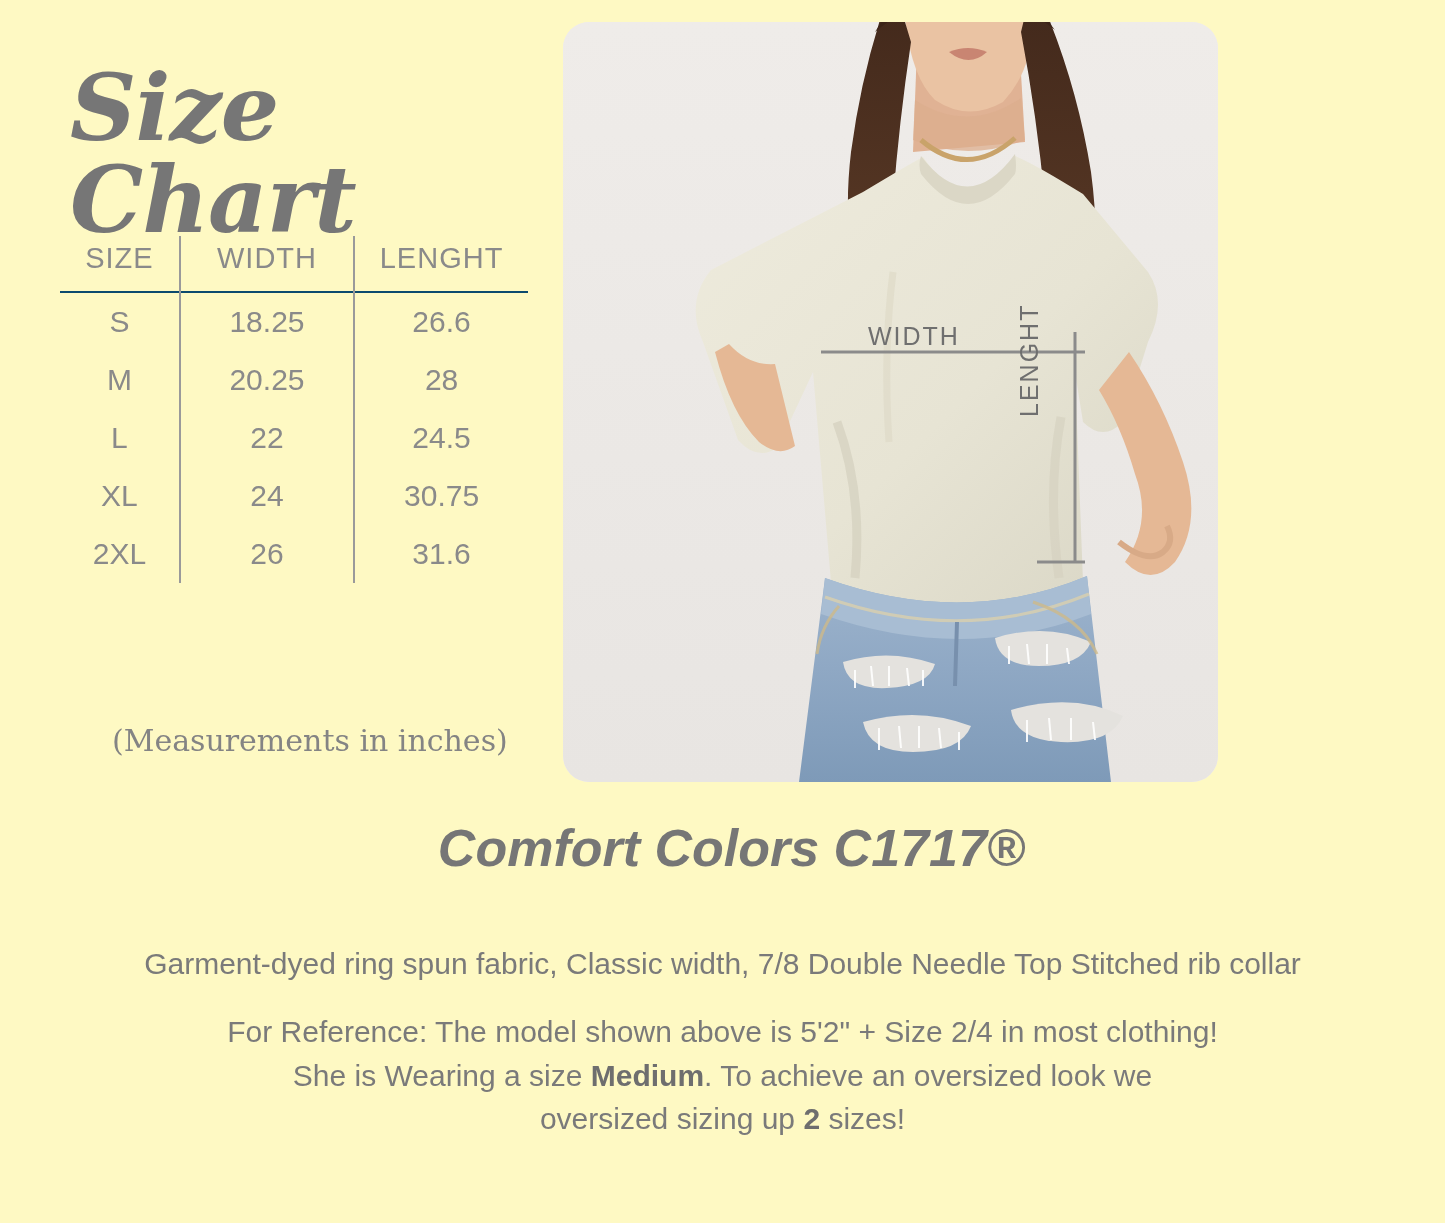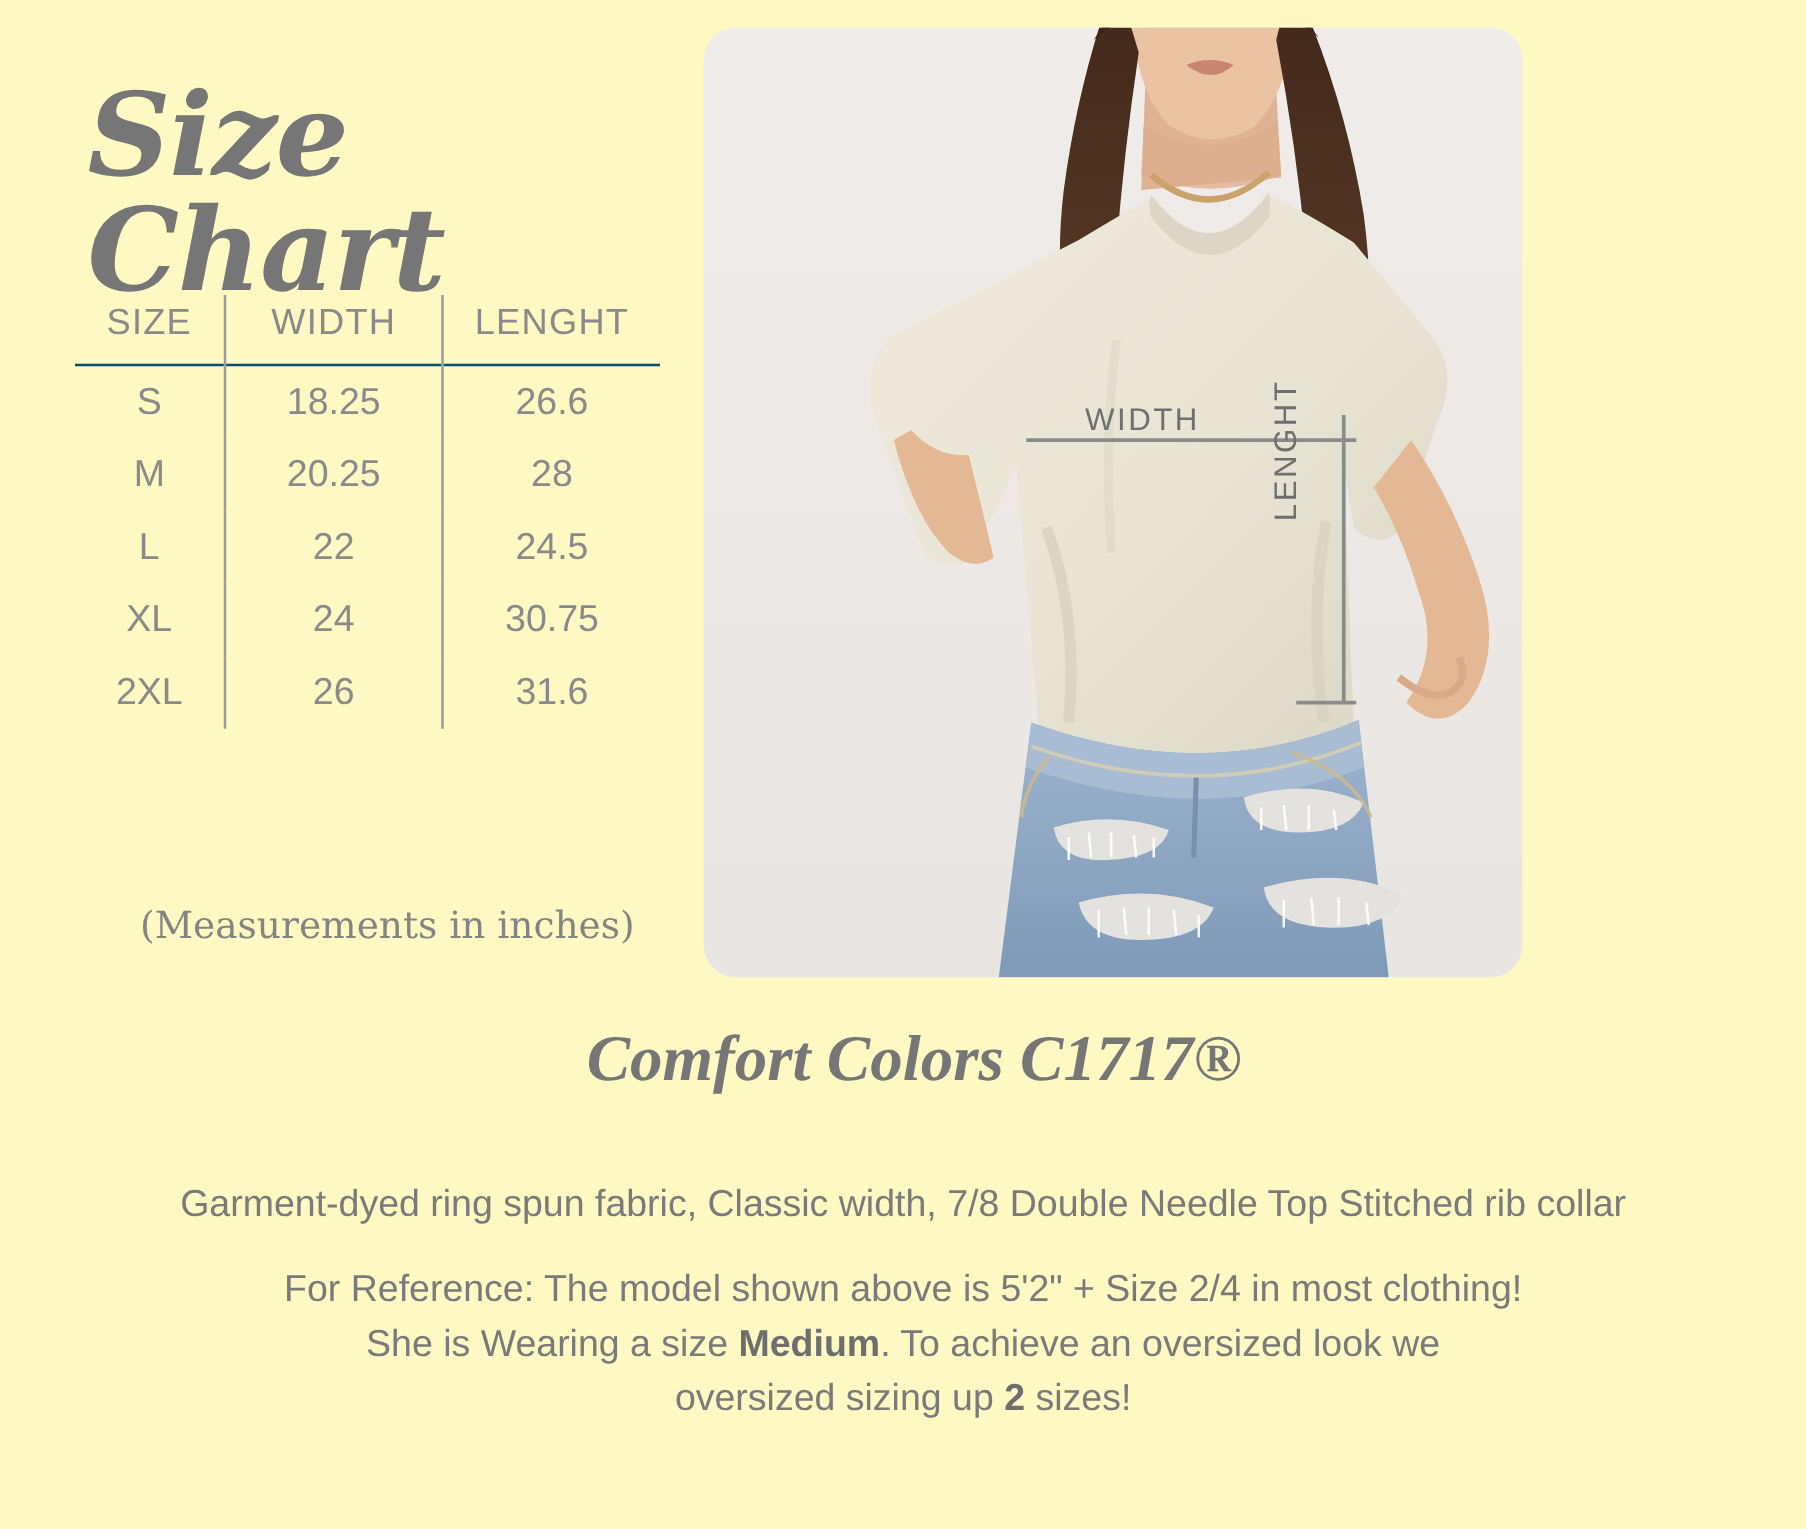--- a/index.html
+++ b/index.html
@@ -127,21 +127,21 @@
     white-space: nowrap;
   }
 
   
   .brand-title {
     position: absolute;
     left: 18px;
     right: 0;
     top: 818px;
     text-align: center;
-    font-family: Liberation Serif, serif;
+    font-family: Liberation Sans, sans-serif;
     font-style: italic;
     font-size: 52px;
     font-weight: 700;
     color: #767676;
   }
 
   .fabric-line {
     position: absolute;
     left: 0;
     right: 0;

